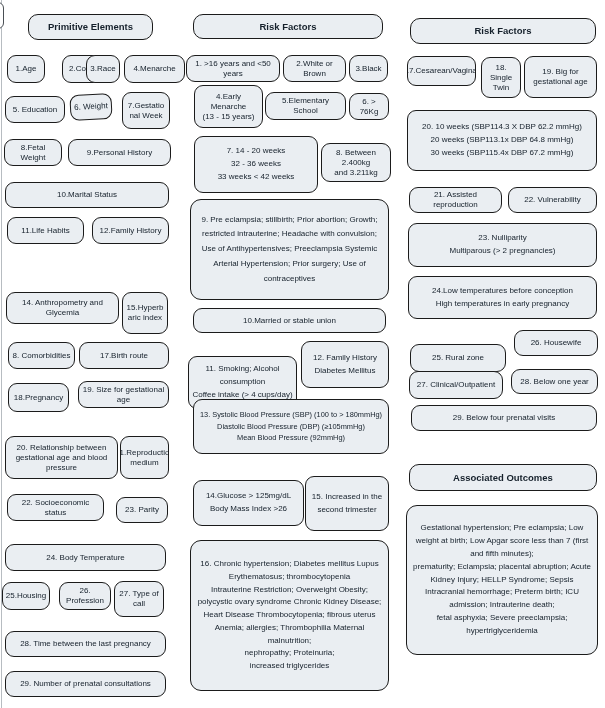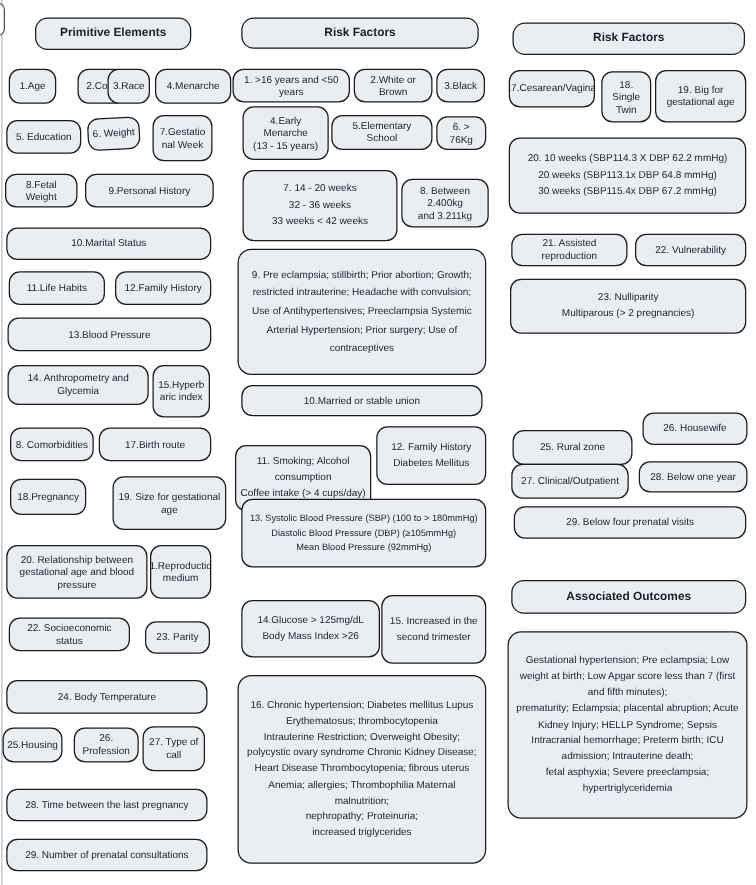--- a/index.html
+++ b/index.html
@@ -60,28 +60,27 @@
   <div class="box" style="left:124px;top:55px;width:61px;height:28px">4.Menarche</div>
   <div class="box" style="left:5px;top:96px;width:60px;height:27px">5. Education</div>
   <div class="box" style="left:70px;top:94px;width:42px;height:26px;transform:rotate(-3deg)">6. Weight</div>
   <div class="box" style="left:122px;top:92px;width:48px;height:37px">7.Gestatio
 nal Week</div>
   <div class="box" style="left:4px;top:139px;width:58px;height:27px">8.Fetal Weight</div>
   <div class="box" style="left:68px;top:139px;width:103px;height:27px">9.Personal History</div>
   <div class="box" style="left:5px;top:182px;width:164px;height:26px">10.Marital  Status</div>
   <div class="box" style="left:7px;top:217px;width:77px;height:27px">11.Life Habits</div>
   <div class="box" style="left:92px;top:217px;width:77px;height:27px">12.Family History</div>
-  <div class="box" style="left:6px;top:254px;width:163px;height:27px">13.Blood Pressure</div>
   <div class="box" style="left:6px;top:292px;width:113px;height:32px">14. Anthropometry and Glycemia</div>
   <div class="box" style="left:122px;top:292px;width:46px;height:42px">15.Hyperb
 aric index</div>
   <div class="box" style="left:8px;top:342px;width:67px;height:27px">8. Comorbidities</div>
   <div class="box" style="left:79px;top:342px;width:90px;height:27px">17.Birth route</div>
   <div class="box" style="left:8px;top:383px;width:61px;height:29px">18.Pregnancy</div>
-  <div class="box" style="left:90px;top:381px;width:91px;height:43px">19. Size for gestational age</div>
+  <div class="box" style="left:78px;top:381px;width:91px;height:27px">19. Size for gestational age</div>
   <div class="box" style="left:5px;top:436px;width:113px;height:43px">20. Relationship between gestational age and blood pressure</div>
   <div class="box" style="left:120px;top:436px;width:49px;height:43px">21.Reproduction medium</div>
   <div class="box" style="left:7px;top:494px;width:97px;height:27px">22. Socioeconomic status</div>
   <div class="box" style="left:116px;top:497px;width:52px;height:26px">23. Parity</div>
   <div class="box" style="left:5px;top:544px;width:161px;height:27px">24. Body Temperature</div>
   <div class="box" style="left:2px;top:582px;width:48px;height:28px">25.Housing</div>
   <div class="box" style="left:59px;top:582px;width:52px;height:28px">26. Profession</div>
   <div class="box" style="left:114px;top:581px;width:50px;height:36px">27. Type of call</div>
   <div class="box" style="left:5px;top:631px;width:161px;height:26px">28. Time between the last pregnancy</div>
   <div class="box" style="left:5px;top:671px;width:161px;height:26px">29. Number of prenatal consultations</div>
@@ -125,20 +124,22 @@
 Twin</div>
   <div class="box" style="left:524px;top:56px;width:73px;height:42px">19. Big for
 gestational age</div>
   <div class="box roomy" style="left:407px;top:110px;width:190px;height:61px">20. 10 weeks (SBP114.3 X DBP 62.2 mmHg)
 20 weeks (SBP113.1x  DBP 64.8 mmHg)
 30 weeks (SBP115.4x  DBP 67.2 mmHg)</div>
   <div class="box" style="left:409px;top:187px;width:93px;height:26px">21. Assisted reproduction</div>
   <div class="box" style="left:508px;top:187px;width:89px;height:26px">22. Vulnerability</div>
   <div class="box roomy" style="left:408px;top:223px;width:189px;height:44px">23. Nulliparity
 Multiparous (&gt; 2 pregnancies)</div>
+  <div class="box roomy" style="left:408px;top:276px;width:189px;height:43px">24.Low temperatures before conception
+High temperatures in early pregnancy</div>
   <div class="box" style="left:410px;top:344px;width:96px;height:28px">25. Rural zone</div>
   <div class="box" style="left:514px;top:330px;width:84px;height:26px">26. Housewife</div>
   <div class="box" style="left:409px;top:371px;width:94px;height:28px">27. Clinical/Outpatient</div>
   <div class="box" style="left:511px;top:369px;width:87px;height:25px">28. Below one year</div>
   <div class="box" style="left:411px;top:405px;width:186px;height:26px">29. Below four prenatal visits</div>
   <div class="box header" style="left:409px;top:464px;width:188px;height:27px">Associated Outcomes</div>
   <div class="box big roomy" style="left:406px;top:505px;width:192px;height:150px">Gestational hypertension; Pre eclampsia; Low weight at birth; Low Apgar score less than 7 (first and fifth minutes);
 prematurity; Eclampsia; placental abruption; Acute Kidney Injury; HELLP Syndrome; Sepsis Intracranial hemorrhage; Preterm birth; ICU admission; Intrauterine death;
 fetal asphyxia; Severe preeclampsia;
 hypertriglyceridemia</div>

